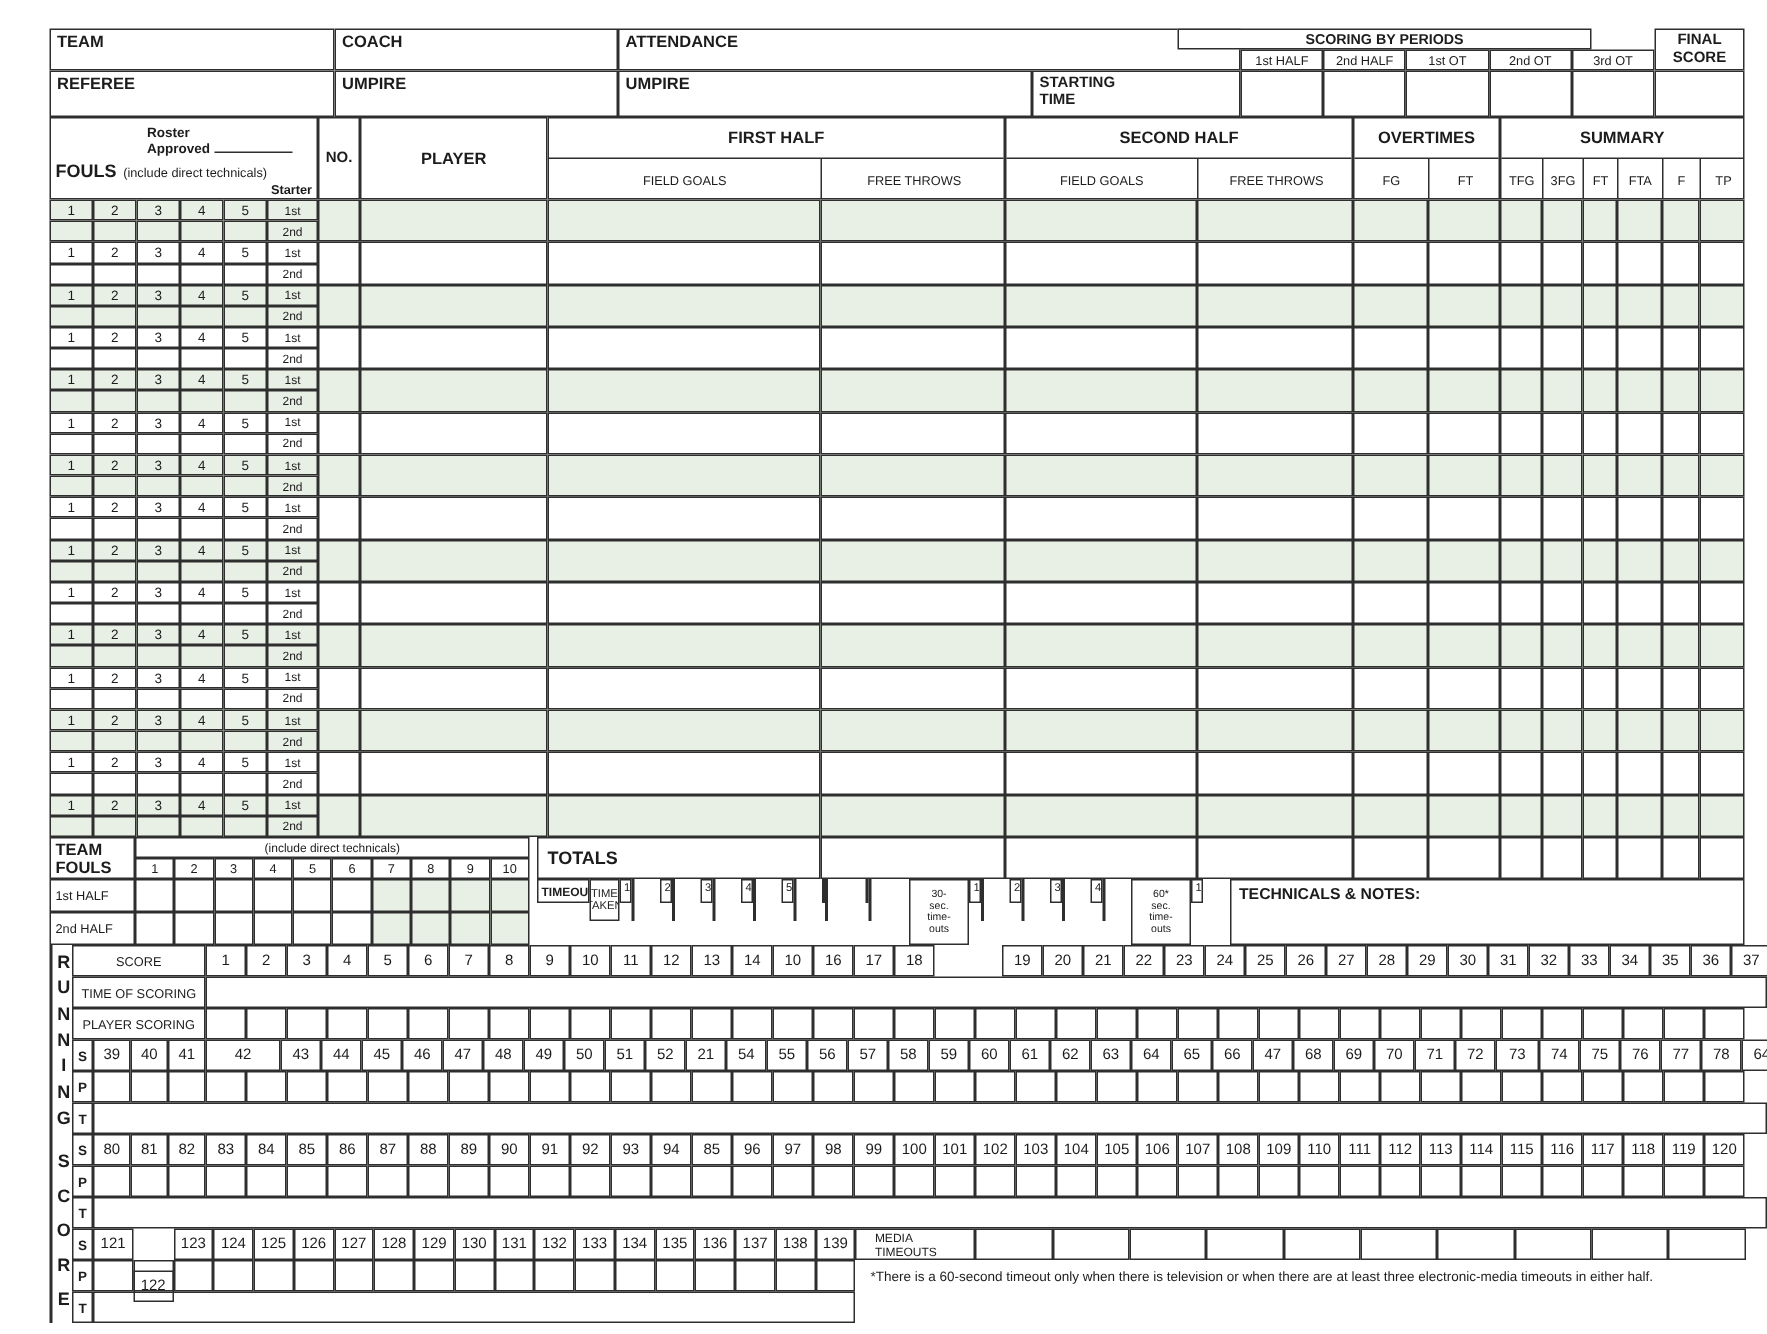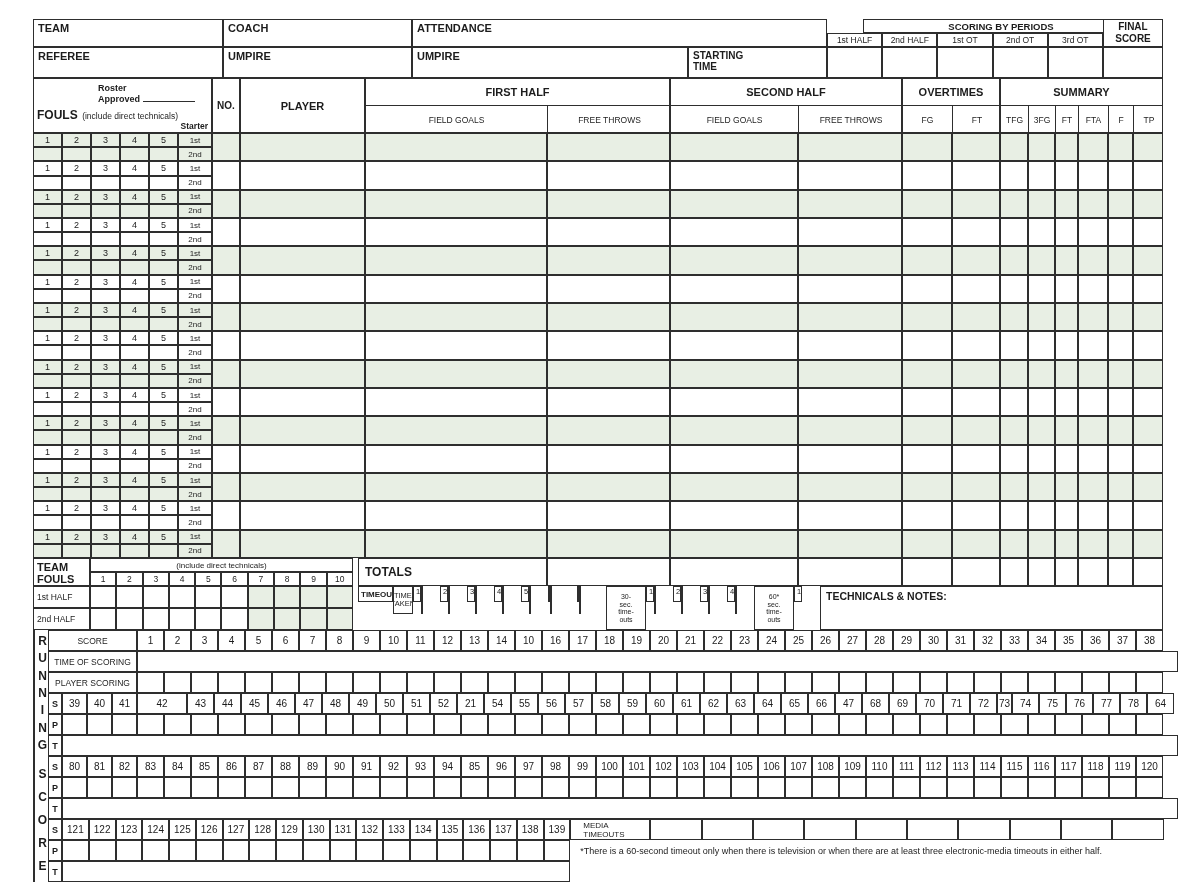--- a/index.html
+++ b/index.html
@@ -59,21 +59,21 @@
 .tech{font-size:10.5px;font-weight:bold;padding:3px 5px}
 </style>
 </head>
 <body>
 
 <div class="sheet">
 
   <div class="bx fl" style="left:0;top:0;width:190px;height:28px"><span>TEAM</span></div>
   <div class="bx fl" style="left:190px;top:0;width:189px;height:28px"><span>COACH</span></div>
   <div class="bx fl" style="left:379px;top:0;width:415px;height:28px"><span>ATTENDANCE</span></div>
-  <div class="bx ctr b9" style="left:830px;top:0;width:276px;height:14px">SCORING BY PERIODS</div>
+  <div class="bx ctr b9" style="left:752px;top:0;width:276px;height:14px">SCORING BY PERIODS</div>
   <div class="row" id="periodLabels" style="position:absolute;left:794px;top:14px;width:276px;height:14px">
       <div class="cell plab" style="width: 55.2px;">1st HALF</div>
       <div class="cell plab" style="width: 55.2px;">2nd HALF</div>
       <div class="cell plab" style="width: 55.2px;">1st OT</div>
       <div class="cell plab" style="width: 55.2px;">2nd OT</div>
       <div class="cell plab" style="width: 55.2px;">3rd OT</div>
     </div>
   <div class="bx ctr b10 pre" style="left:1070px;top:0;width:60px;height:28px;line-height:12px">FINAL
 SCORE</div>
 
@@ -805,21 +805,21 @@
           <div class="cell num" style="width: 27px;">9</div>
           <div class="cell num" style="width: 27px;">10</div>
           <div class="cell num" style="width: 27px;">11</div>
           <div class="cell num" style="width: 27px;">12</div>
           <div class="cell num" style="width: 27px;">13</div>
           <div class="cell num" style="width: 27px;">14</div>
           <div class="cell num" style="width: 27px;">10</div>
           <div class="cell num" style="width: 27px;">16</div>
           <div class="cell num" style="width: 27px;">17</div>
           <div class="cell num" style="width: 27px;">18</div>
-          <div class="cell num" style="width: 27px;">19</div>
+          <div class="cell num" style="width: 27px; margin-left: 45px;">19</div>
           <div class="cell num" style="width: 27px;">20</div>
           <div class="cell num" style="width: 27px;">21</div>
           <div class="cell num" style="width: 27px;">22</div>
           <div class="cell num" style="width: 27px;">23</div>
           <div class="cell num" style="width: 27px;">24</div>
           <div class="cell num" style="width: 27px;">25</div>
           <div class="cell num" style="width: 27px;">26</div>
           <div class="cell num" style="width: 27px;">27</div>
           <div class="cell num" style="width: 27px;">28</div>
           <div class="cell num" style="width: 27px;">29</div>
@@ -907,21 +907,21 @@
           <div class="cell num" style="width: 27px;">63</div>
           <div class="cell num" style="width: 27px;">64</div>
           <div class="cell num" style="width: 27px;">65</div>
           <div class="cell num" style="width: 27px;">66</div>
           <div class="cell num" style="width: 27px;">47</div>
           <div class="cell num" style="width: 27px;">68</div>
           <div class="cell num" style="width: 27px;">69</div>
           <div class="cell num" style="width: 27px;">70</div>
           <div class="cell num" style="width: 27px;">71</div>
           <div class="cell num" style="width: 27px;">72</div>
-          <div class="cell num" style="width: 15px;">73</div>
+          <div class="cell num" style="width: 29px;">73</div>
           <div class="cell num" style="width: 27px;">74</div>
           <div class="cell num" style="width: 27px;">75</div>
           <div class="cell num" style="width: 27px;">76</div>
           <div class="cell num" style="width: 27px;">77</div>
           <div class="cell num" style="width: 27px;">78</div>
           <div class="cell num" style="width: 27px;">64</div>
         </div>
         <div class="row" style="height: 21px;">
           <div class="cell spt" style="width: 14px;">P</div>
           <div class="cell" style="width: 25px;"></div>
@@ -1058,21 +1058,21 @@
           <div class="cell" style="width: 27px;"></div>
           <div class="cell" style="width: 27px;"></div>
         </div>
         <div class="row" style="height: 21px;">
           <div class="cell spt" style="width: 14px;">T</div>
           <div class="cell" style="width: 1116px;"></div>
         </div>
         <div class="row" style="height: 21px;">
           <div class="cell spt" style="width: 14px;">S</div>
           <div class="cell num" style="width: 26.75px;">121</div>
-          <div class="cell num" style="width: 26.75px;">122</div>
+          <div class="cell num" style="width: 26.75px; margin-top: 28px;">122</div>
           <div class="cell num" style="width: 26.75px;">123</div>
           <div class="cell num" style="width: 26.75px;">124</div>
           <div class="cell num" style="width: 26.75px;">125</div>
           <div class="cell num" style="width: 26.75px;">126</div>
           <div class="cell num" style="width: 26.75px;">127</div>
           <div class="cell num" style="width: 26.75px;">128</div>
           <div class="cell num" style="width: 26.75px;">129</div>
           <div class="cell num" style="width: 26.75px;">130</div>
           <div class="cell num" style="width: 26.75px;">131</div>
           <div class="cell num" style="width: 26.75px;">132</div>

